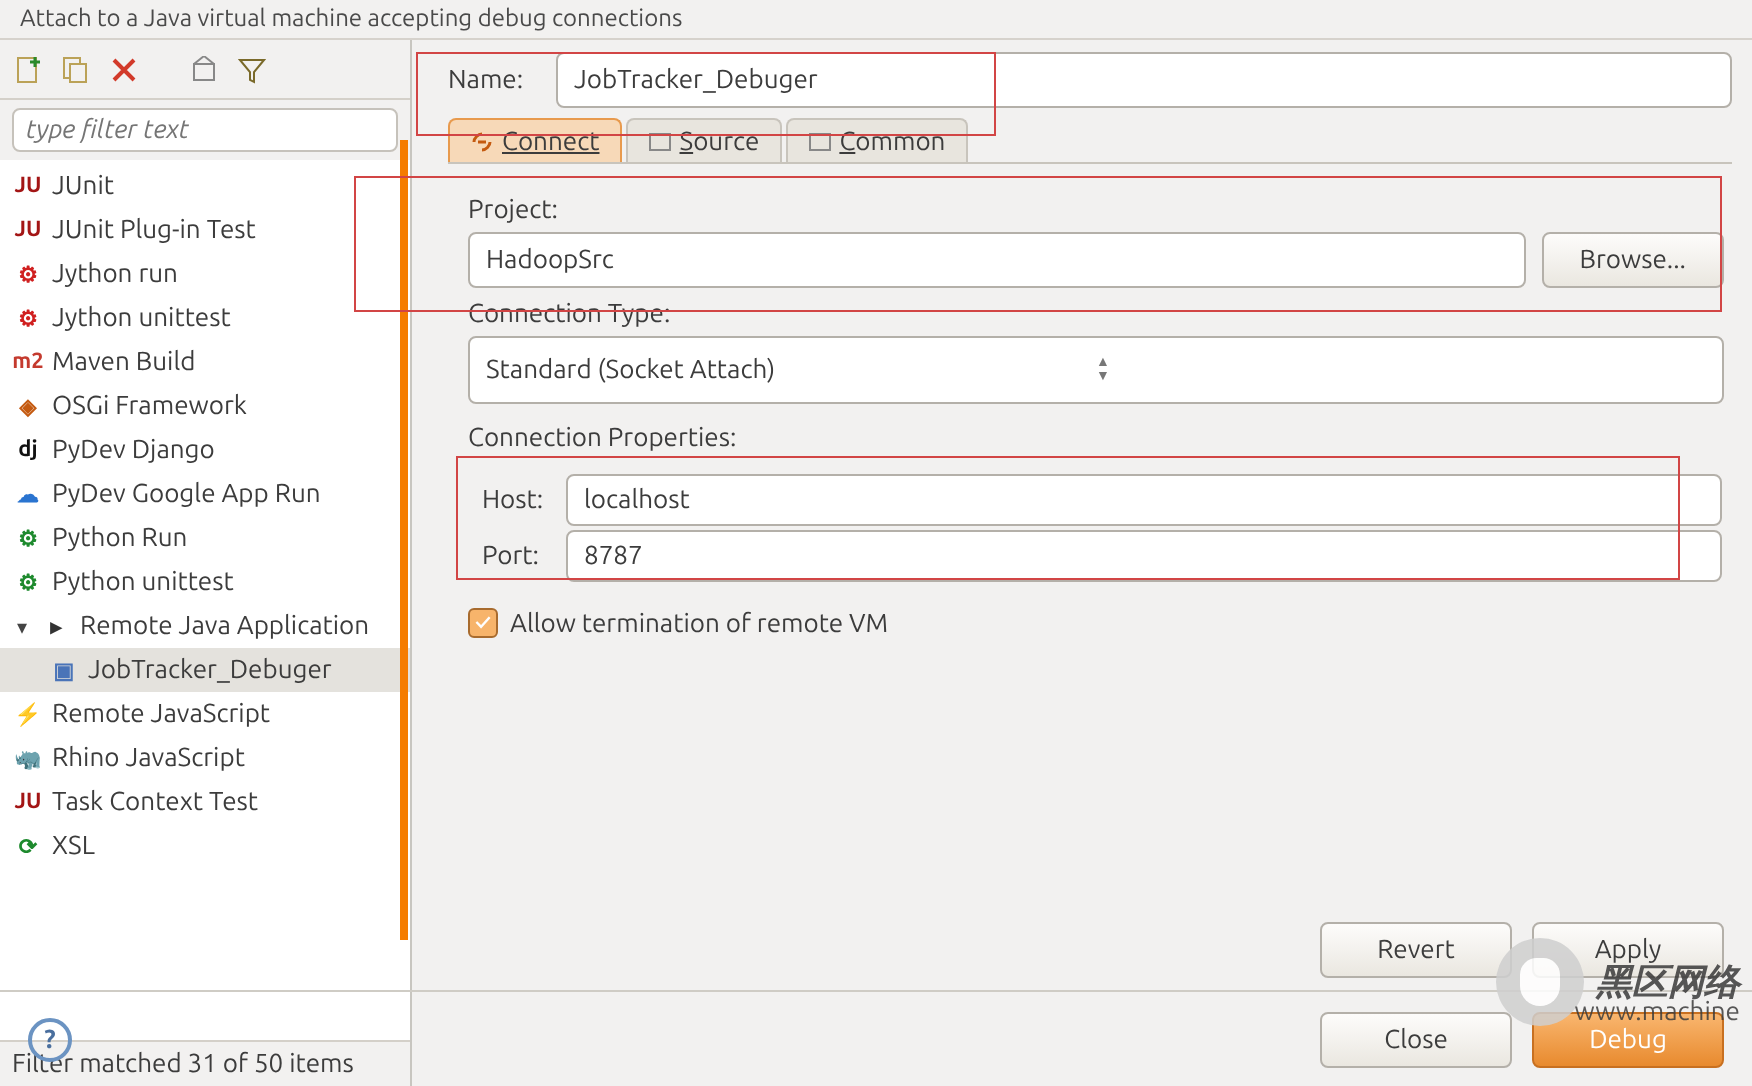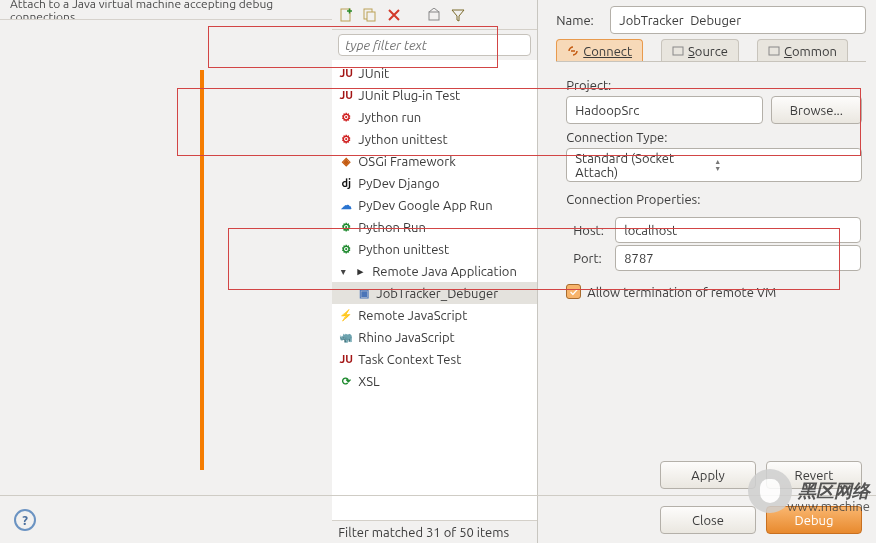--- a/index.html
+++ b/index.html
@@ -1,17 +1,17 @@
 <!DOCTYPE html>
 <html><head>
 <meta charset="utf-8">
 <style>
 *{box-sizing:border-box;margin:0;padding:0;font-family:Ubuntu,Cantarell,"Segoe UI",sans-serif;font-size:13px;color:#3c3c3c}
 body{width:876px;height:543px;background:#f2f1f0;overflow:hidden;position:relative}
-.dialog{position:absolute;top:0;left:0;right:0;bottom:0;display:flex;flex-direction:row}
+.dialog{position:absolute;top:0;left:0;right:0;bottom:0;display:flex;flex-direction:column}
 .header{height:20px;padding:0 10px;font-size:12px;color:#4a4a4a;display:flex;align-items:center;border-bottom:1px solid #d6d2cc;overflow:hidden}
 .main{flex:1;display:flex;min-height:0}
 .left{width:206px;border-right:1px solid #c8c6c0;display:flex;flex-direction:column;background:#f2f1f0}
 .toolbar{height:30px;display:flex;align-items:center;gap:8px;padding:0 6px;border-bottom:1px solid #d4d0c9}
 .ticon{width:16px;height:16px;display:flex;align-items:center;justify-content:center;cursor:pointer}
 .filter{margin:4px 6px}
 .filter input{width:100%;height:22px;padding:2px 6px;border:1px solid #c6c2bb;border-radius:4px;background:#fff;color:#a0a0a0;font-style:italic}
 .tree{flex:1;overflow:auto;background:#fff;padding:2px 0}
 .tree-item{display:flex;align-items:center;gap:4px;padding:2px 6px;white-space:nowrap;cursor:pointer;height:22px}
 .tree-item.child{padding-left:24px}
@@ -21,21 +21,21 @@
 .status{padding:4px 6px;font-size:13px;color:#3c3c3c;border-top:1px solid #d4d0c9}
 .orange-bar{position:absolute;left:200px;top:70px;width:4px;height:400px;background:#f57c00}
 .right{flex:1;display:flex;flex-direction:column;padding:6px 10px 0 18px;position:relative}
 .name-row{display:flex;align-items:center;gap:6px;margin-bottom:6px}
 .name-row label{width:48px}
 .name-row input{flex:1;height:28px;padding:2px 8px;border:1px solid #b4b0a9;border-radius:4px;background:#fff}
 .hl1{position:absolute;border:1px solid #d24545;left:208px;top:26px;width:290px;height:42px;pointer-events:none}
 .hl2{position:absolute;border:1px solid #d24545;left:177px;top:88px;width:684px;height:68px;pointer-events:none}
 .hl3{position:absolute;border:1px solid #d24545;left:228px;top:228px;width:612px;height:62px;pointer-events:none}
 .tabs{display:flex;align-items:flex-end;height:22px;border-bottom:1px solid #c8c4bc;margin-bottom:8px}
-.tab{display:flex;align-items:center;gap:4px;padding:2px 10px;border:1px solid #c8c4bc;border-bottom:none;border-radius:4px 4px 0 0;background:#e8e5de;margin-right:18px;height:22px;cursor:pointer}
+.tab{display:flex;align-items:center;gap:4px;padding:2px 10px;border:1px solid #c8c4bc;border-bottom:none;border-radius:4px 4px 0 0;background:#e8e5de;margin-right:2px;height:22px;cursor:pointer}
 .tab.active{background:#f7d9b8;border-color:#e89a4d}
 .tab .u{text-decoration:underline}
 .form{background:#f2f1f0;padding:4px 4px 4px 10px}
 .flabel{margin:4px 0 4px 0}
 .prow{display:flex;gap:8px;align-items:center;margin-bottom:6px}
 .prow input.txt{flex:1;height:28px;padding:2px 8px;border:1px solid #b4b0a9;border-radius:4px;background:#fff}
 .btn{height:28px;padding:0 18px;border:1px solid #b4b0a9;border-radius:4px;background:linear-gradient(#fdfcfb,#eae7e0);cursor:pointer}
 .btn.primary{background:linear-gradient(#f9b66f,#e88a2e);border-color:#c87020;color:#fff}
 .combo{display:flex;align-items:center;height:28px;border:1px solid #b4b0a9;border-radius:4px;background:#fff;padding:16px 8px;cursor:pointer}
 .combo span{flex:1}
@@ -110,20 +110,24 @@
           </div>
           <div class="tree-item">
             <span class="ti" style="color: rgb(208, 32, 32); font-weight: bold;">⚙</span>
             <span>Jython run</span>
           </div>
           <div class="tree-item">
             <span class="ti" style="color: rgb(208, 32, 32); font-weight: bold;">⚙</span>
             <span>Jython unittest</span>
           </div>
           <div class="tree-item">
+            <span class="ti" style="color: rgb(196, 58, 46); font-weight: bold;">m2</span>
+            <span>Maven Build</span>
+          </div>
+          <div class="tree-item">
             <span class="ti" style="color: rgb(196, 90, 16); font-weight: bold;">◈</span>
             <span>OSGi Framework</span>
           </div>
           <div class="tree-item">
             <span class="ti" style="color: rgb(17, 17, 17); font-weight: bold;">dj</span>
             <span>PyDev Django</span>
           </div>
           <div class="tree-item">
             <span class="ti" style="color: rgb(42, 116, 208); font-weight: bold;">☁</span>
             <span>PyDev Google App Run</span>
@@ -222,22 +226,22 @@
           </div>
         </div>
 
         <div class="chk">
           <span class="box">✓</span>
           <span><span class="u">A</span>llow termination of remote VM</span>
         </div>
       </div>
 
       <div class="buttons">
+        <button class="btn">Revert</button>
         <button class="btn">Apply</button>
-        <button class="btn">Revert</button>
       </div>
     </div>
   </div>
 
   <div class="footer">
     <span class="help">?</span>
     <span class="spacer"></span>
     <button class="btn">Close</button>
     <button class="btn primary">Debug</button>
   </div>

